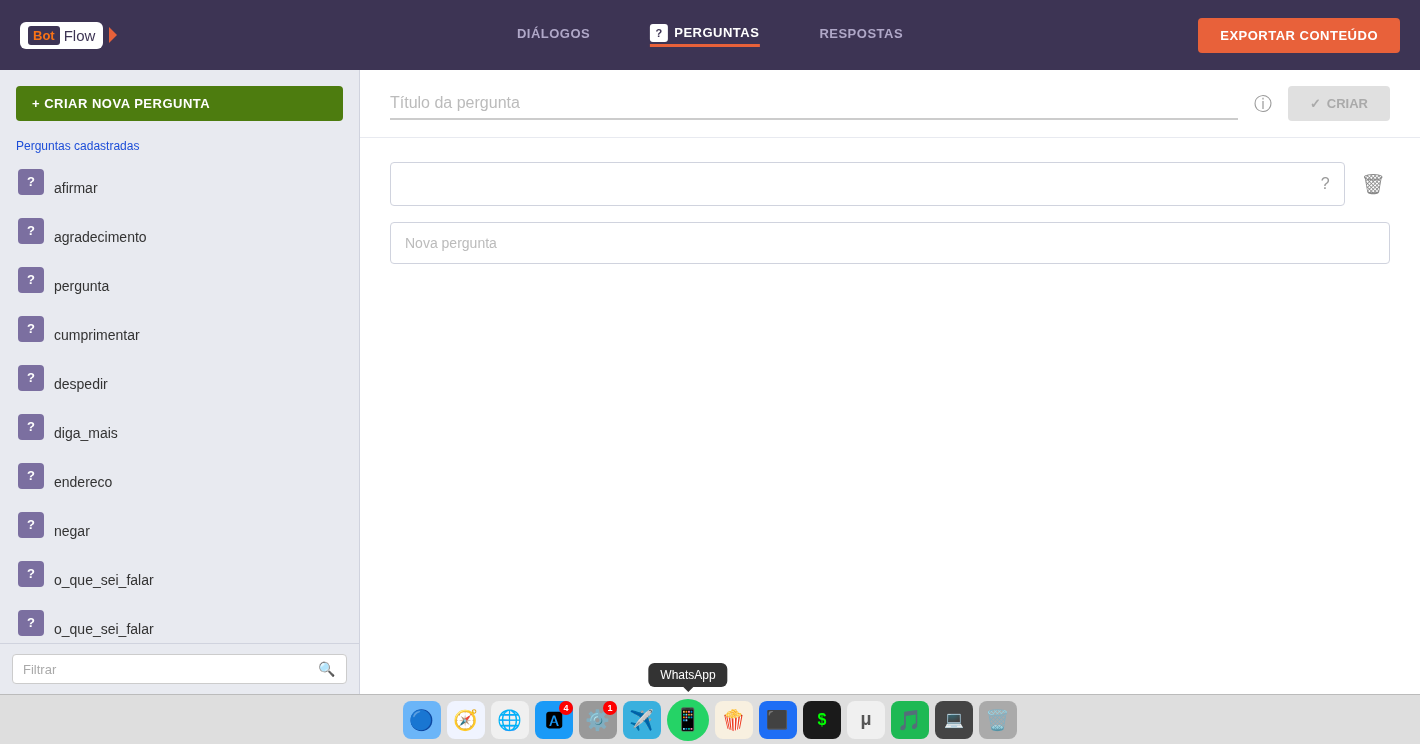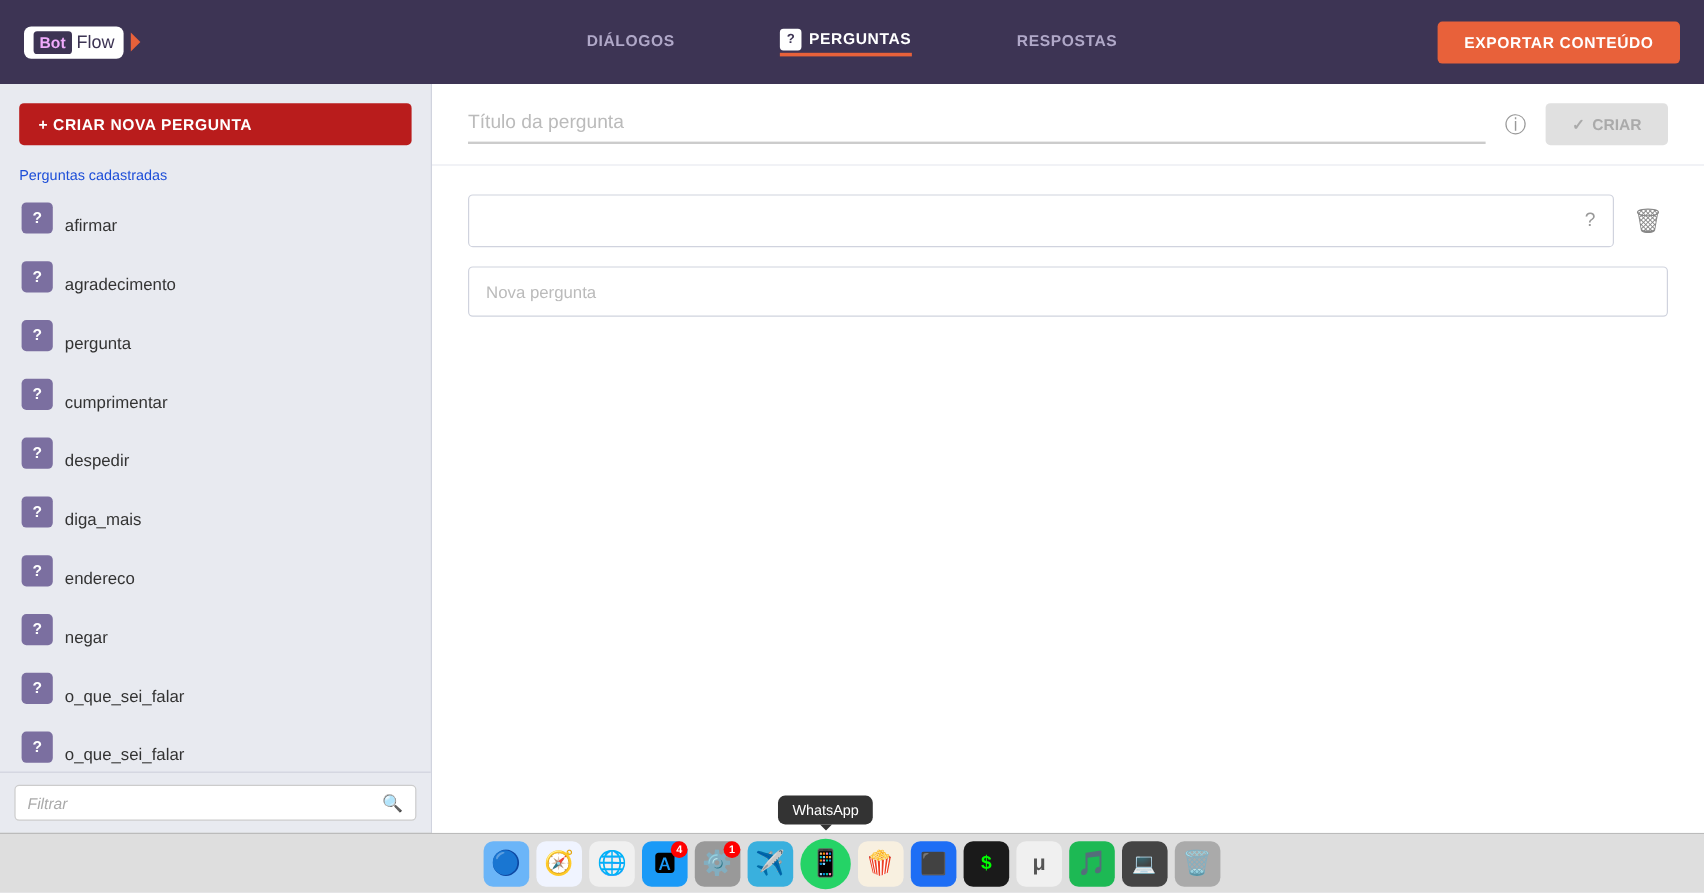--- a/index.html
+++ b/index.html
@@ -22,21 +22,21 @@
     .logo-box {
       background: white;
       border-radius: 6px;
       padding: 4px 8px;
       display: flex;
       align-items: center;
       gap: 4px;
     }
     .logo-bot {
       background: #3d3454;
-      color: #f0abfc;
+      color: #f97316;
       font-weight: bold;
       font-size: 13px;
       padding: 2px 5px;
       border-radius: 3px;
     }
     .logo-flow {
       color: #3d3454;
       font-weight: normal;
       font-size: 15px;
     }
@@ -45,21 +45,21 @@
       height: 0;
       border-left: 8px solid #e8613a;
       border-top: 8px solid transparent;
       border-bottom: 8px solid transparent;
       margin-left: 2px;
     }
 
     .nav {
       display: flex;
       align-items: center;
-      gap: 88px;
+      gap: 60px;
       position: absolute;
       left: 50%;
       transform: translateX(-50%);
     }
     .nav-item {
       color: #b0a8c8;
       font-size: 13px;
       font-weight: 600;
       letter-spacing: 0.5px;
       cursor: pointer;
@@ -114,21 +114,21 @@
       width: 360px;
       background: #e8eaf0;
       display: flex;
       flex-direction: column;
       border-right: 1px solid #d0d3de;
     }
     .sidebar-top {
       padding: 16px 16px 10px;
     }
     .create-btn {
-      background: #b91c1c;
+      background: #4d7c0f;
       color: white;
       border: none;
       border-radius: 4px;
       padding: 10px 16px;
       font-size: 13px;
       font-weight: 700;
       letter-spacing: 0.5px;
       cursor: pointer;
       display: flex;
       align-items: center;
@@ -186,21 +186,20 @@
       padding: 6px 10px;
       gap: 6px;
     }
     .filter-input {
       border: none;
       outline: none;
       font-size: 13px;
       color: #333;
       flex: 1;
       background: transparent;
-      font-style: italic;
     }
     .filter-input::placeholder { color: #aaa; }
     .search-icon-svg {
       color: #888;
       font-size: 14px;
     }
 
     
     .content {
       flex: 1;

